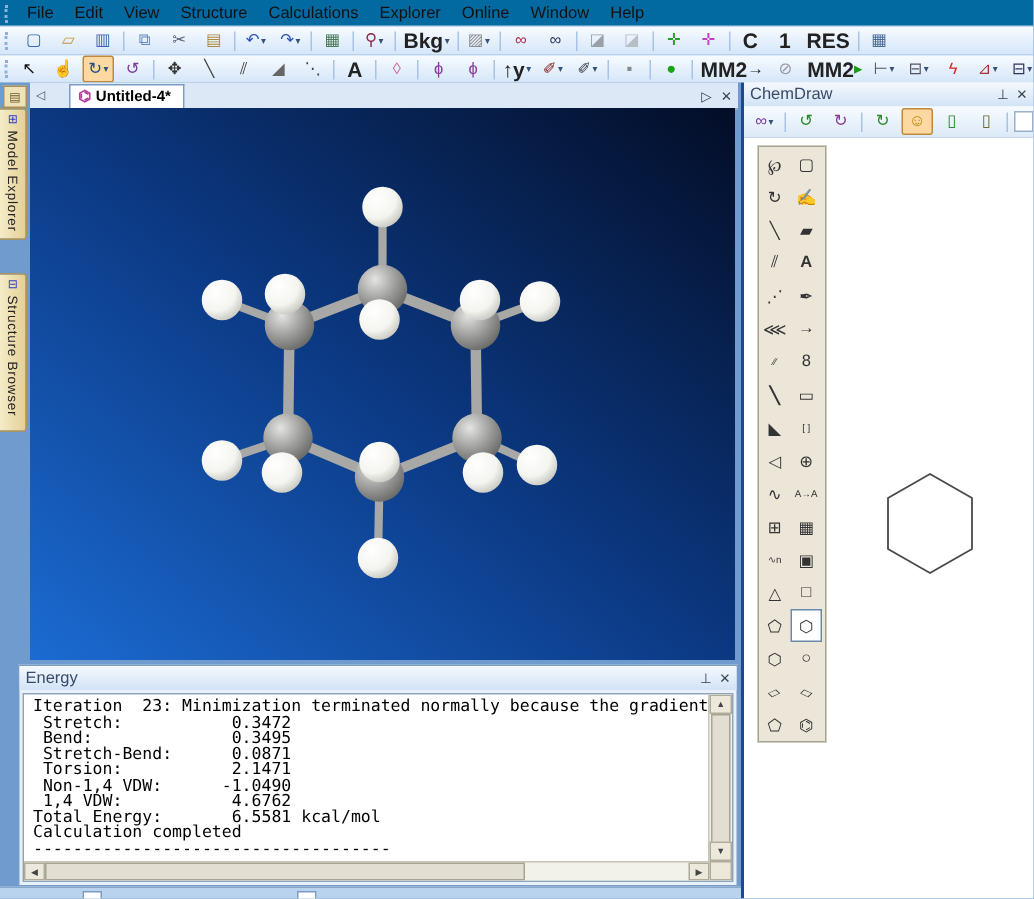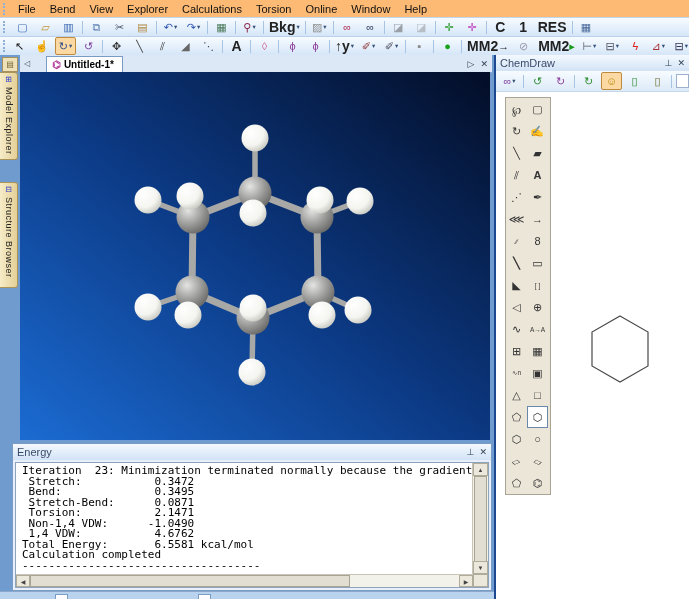--- a/index.html
+++ b/index.html
@@ -1,19 +1,19 @@
 <!DOCTYPE html>
 <html><head>
 <meta charset="utf-8">
 <style>
   html,body{margin:0;padding:0}
   body{width:689px;height:599px;position:relative;overflow:hidden;
        font-family:"Liberation Sans",sans-serif;background:#c6dcf4;font-size:11px}
   
-  .menubar{height:17px;background:#fdba74;border-bottom:1px solid #c2d6ee;
+  .menubar{height:17px;background:#0369a1;border-bottom:1px solid #c2d6ee;
            display:flex;align-items:center;color:#111}
   .grip{width:3px;height:12px;border-left:2px dotted #8fb0d8;margin:0 3px}
   .menu-item{padding:1px 7px;cursor:default}
   
   .toolbar{height:18px;background:linear-gradient(#f7fbff,#d5e6f8);
            border-bottom:1px solid #b9d1ec;display:flex;align-items:center}
   .tb-btn{height:16px;min-width:17px;padding:0 1px;margin:0 1px;display:flex;
           align-items:center;justify-content:center;border:1px solid transparent;border-radius:2px}
   .tb-btn.selected{background:#fcd9a2;border:1px solid #c08a3e}
   .tb-glyph{font-size:11px;line-height:1}
@@ -83,25 +83,25 @@
   .cell .boldg{font-weight:bold}
   .hex-sketch{position:absolute;left:88px;top:255px}
 </style>
 </head>
 <body>
 
 <div class="menubar">
   <span class="grip"></span>
   <span id="menu-items" style="display:flex">
       <span class="menu-item">File</span>
-      <span class="menu-item">Bend</span>
+      <span class="menu-item">Edit</span>
       <span class="menu-item">View</span>
+      <span class="menu-item">Structure</span>
+      <span class="menu-item">Calculations</span>
       <span class="menu-item">Explorer</span>
-      <span class="menu-item">Calculations</span>
-      <span class="menu-item">Torsion</span>
       <span class="menu-item">Online</span>
       <span class="menu-item">Window</span>
       <span class="menu-item">Help</span>
     </span>
 </div>
 
 <div class="toolbar">
   <span class="grip"></span>
   <span id="toolbar1" style="display:flex;align-items:center">
       <span class="tb-btn">
@@ -299,21 +299,21 @@
 </div>
 <div class="vtab" style="top:182px;height:100px">
   <span class="vicon">⊟</span>
   <span class="vlabel">Structure Browser</span>
 </div>
 
 <div class="tabbar">
   <span class="nav-arrow">◁</span>
   <div class="doc-tab">
     <span class="doc-tab-icon">⌬</span>
-    <span>Untitled-1*</span>
+    <span>Untitled-4*</span>
   </div>
   <span class="tab-right">
     <span>▷</span>
     <span>✕</span>
   </span>
 </div>
 
 <div class="viewport">
   <svg id="mol" width="470" height="368">
     <defs>

